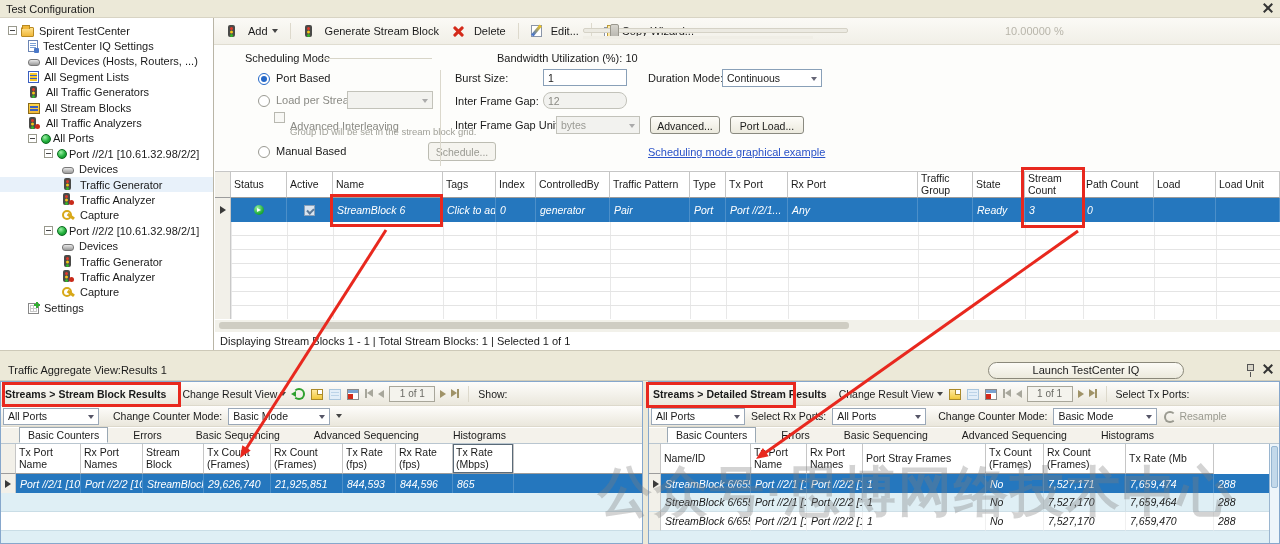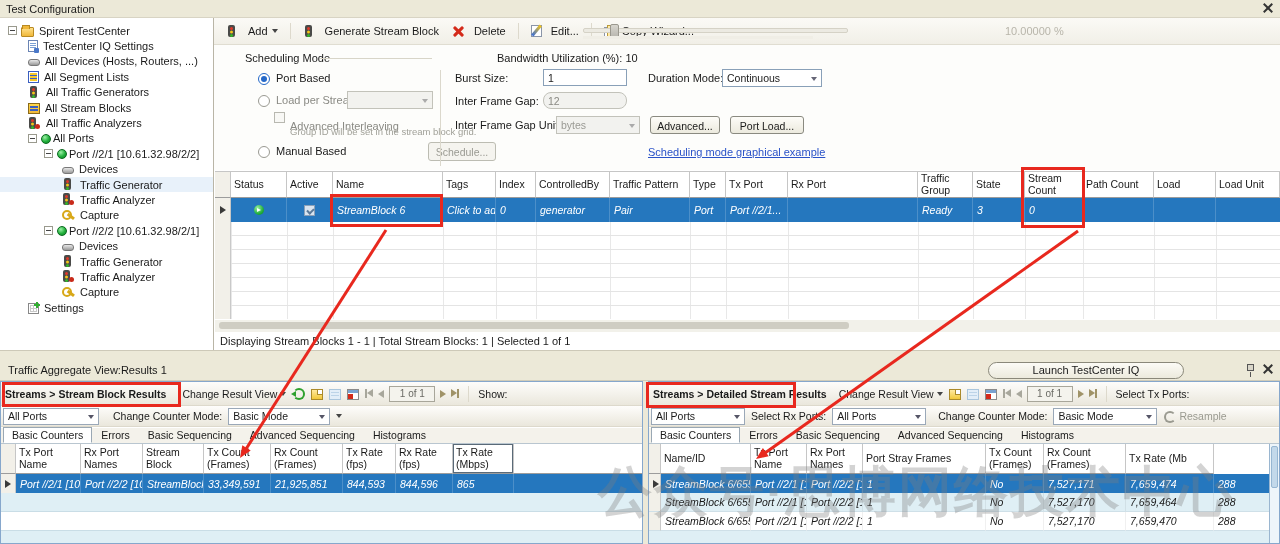--- a/index.html
+++ b/index.html
@@ -134,21 +134,21 @@
   .ri-redgrid::after { content:""; position:absolute; left:0; bottom:0; width:5px; height:5px; background:#d42a1a; }
   .ri-resample::before { content:""; position:absolute; left:1px; top:1px; width:8px; height:8px; border:2px solid #9a9a90; border-radius:50%; border-right-color:transparent; }
   .navgrp { display:flex; align-items:center; gap:5px; }
   .tri { width:0; height:0; border-top:4.5px solid transparent; border-bottom:4.5px solid transparent; }
   .tri.r { border-left:6px solid #a09368; } .tri.l { border-right:6px solid #a8a79c; }
   .bar { width:2px; height:9px; background:#a09368; } .bar.g { background:#a8a79c; }
   .pgbox { width:46px; height:16px; border:1px solid #a8a69a; background:#f4f3ed; color:#6a6a64; text-align:center; line-height:14px; font-size:10px; }
   .combo2 { position:relative; border:1px solid #9aa8b8; background:#fff; height:17px; line-height:15px; padding:0 15px 0 4px; font-size:10.5px; white-space:nowrap; }
   .combo2::after { content:""; position:absolute; right:4px; top:6px; width:0; height:0; border-left:3.5px solid transparent; border-right:3.5px solid transparent; border-top:4px solid #556; }
   .tabs { position:absolute; top:46px; left:0; width:100%; height:16px; background:#f4f2eb; display:flex; align-items:flex-end; padding-left:2px; border-bottom:1px solid #b9c6d0; font-size:10.5px; }
-  .tab { padding:1px 8px 1px; border:1px solid transparent; white-space:nowrap; }
+  .tab { padding:1px 8px 1px; border:1px solid transparent; white-space:nowrap;margin-left:16px; }
   .tab.act { background:#fff; border-color:#9aa8b4; border-bottom-color:#fff; font-weight:normal; }
 
   
   .rtable { position:absolute; top:62px; left:0; }
   .lrow { display:grid; grid-template-columns:15px 65px 62px 61px 67px 72px 53px 57px 61px 130px; }
   .rrow { display:grid; grid-template-columns:12px 90px 56px 56px 123px 58px 82px 88px 57px; }
   .rh { height:30px; }
   .rh > div { background:#fff; border-right:1px solid #c6c6c6; border-bottom:1px solid #9c9c9c; font-size:10.5px; line-height:1.1; padding:2px 3px; display:flex; align-items:center; overflow:hidden; }
   .rh > div:first-child { background:#f2f0e9; }
   .rh > div.foc { box-shadow:inset 0 0 0 1px #5a6a78; }
@@ -365,20 +365,21 @@
     <div>
         <span class="chk-grid"></span>
       </div>
     <div>StreamBlock 6</div>
     <div>Click to ad...</div>
     <div>0</div>
     <div>generator</div>
     <div>Pair</div>
     <div>Port</div>
     <div>Port //2/1...</div>
+    <div>Any</div>
     <div></div>
     <div>Ready</div>
     <div>3</div>
     <div>0</div>
     <div></div>
     <div></div>
   </div>
 </div>
 <div id="gempty">
     <span class="selstrip"></span>
@@ -449,21 +450,21 @@
       <div class="foc">Tx Rate (Mbps)</div>
       <div></div>
     </div>
     <div class="lrow dr sel">
       <div>
           <span class="rowsel"></span>
         </div>
       <div>Port //2/1 [10...</div>
       <div>Port //2/2 [10...</div>
       <div>StreamBlock 6</div>
-      <div>33,349,591</div>
+      <div>29,626,740</div>
       <div>21,925,851</div>
       <div>844,593</div>
       <div>844,596</div>
       <div>865</div>
       <div></div>
     </div>
   </div>
   <div class="lempty"></div>
 </div>
 

